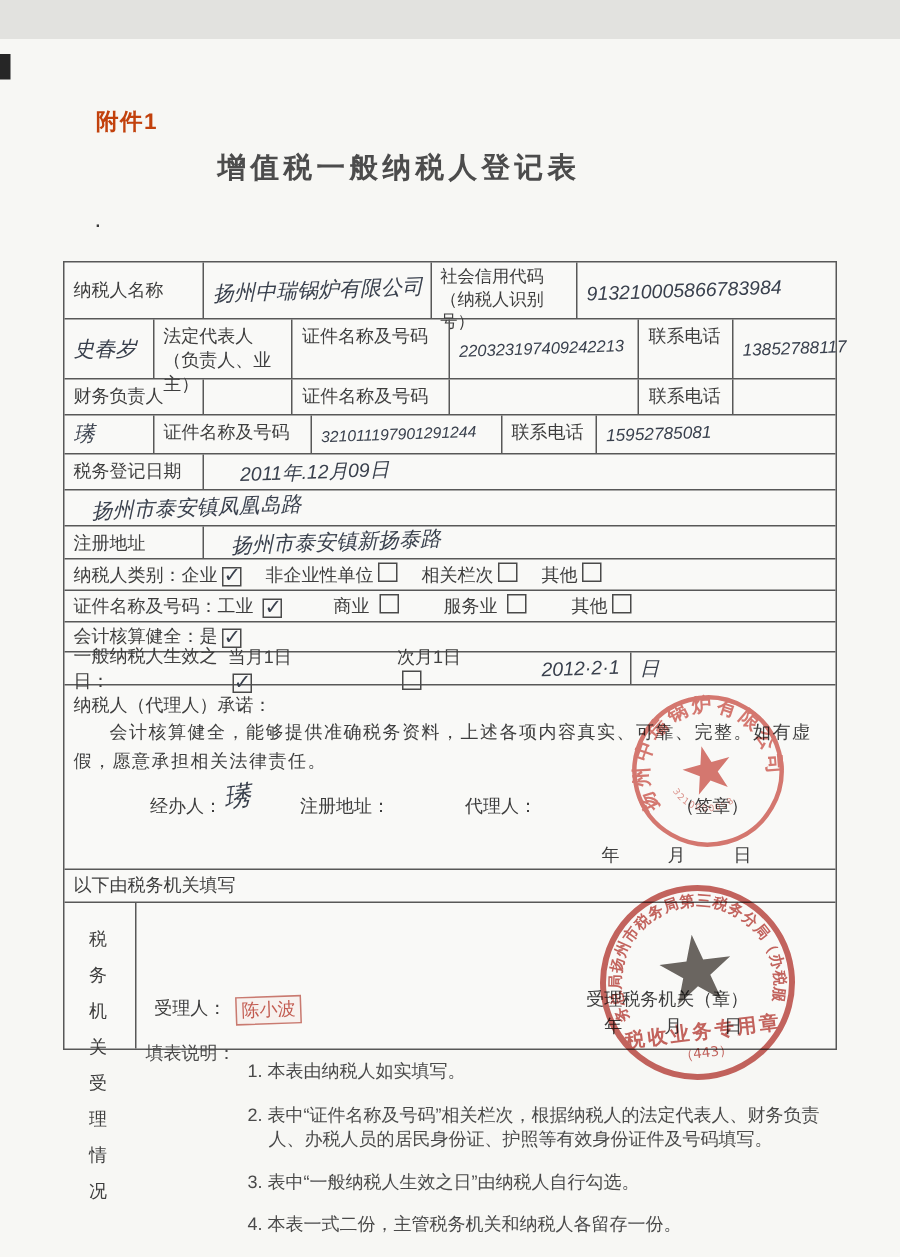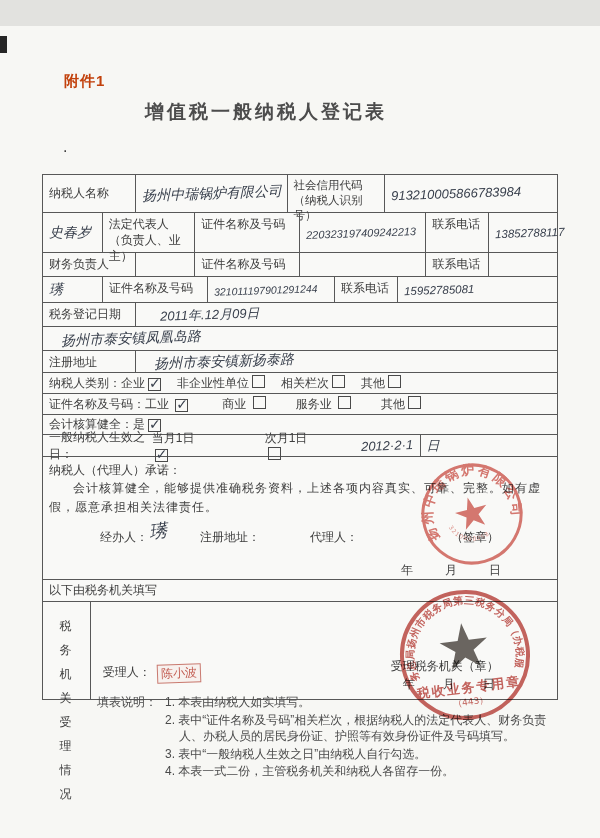--- a/index.html
+++ b/index.html
@@ -21,21 +21,21 @@
   .hw{font-style:italic;color:#39404d;white-space:nowrap;}
   .r1{transform:rotate(-2deg);}
   .cb{display:inline-block;width:11px;height:11px;border:1px solid #4a4a4a;vertical-align:-1px;
       margin:0 2px 0 3px;line-height:9px;text-align:center;}
   .cb.checked{color:#39404d;font-size:14px;font-style:italic;font-weight:700;overflow:visible;}
   .opt{margin-right:14px;}
   .vlabel{width:2em;margin:10px auto 0;line-height:2.0;letter-spacing:2px;text-align:center;word-break:break-all;}
   .stamp{position:absolute;mix-blend-mode:multiply;opacity:0.88;z-index:6;}
   .notes{position:absolute;left:97px;top:694px;width:452px;font-size:12px;line-height:16.5px;color:#4a4a4a;display:flex;}
   .notes .nl{width:68px;flex:none;font-weight:400;}
-  .notes .ni{padding-left:14px;text-indent:-14px;margin-bottom:1px;}
+  .notes .ni{padding-left:14px;text-indent:-14px;margin-bottom:1px;margin-top:12px;}
   .abs{position:absolute;white-space:nowrap;}
 </style>
 </head>
 <body>
 
 <div class="page">
   <div class="band"></div>
   <div class="mark"></div>
 
   <div class="att">附件1</div>

